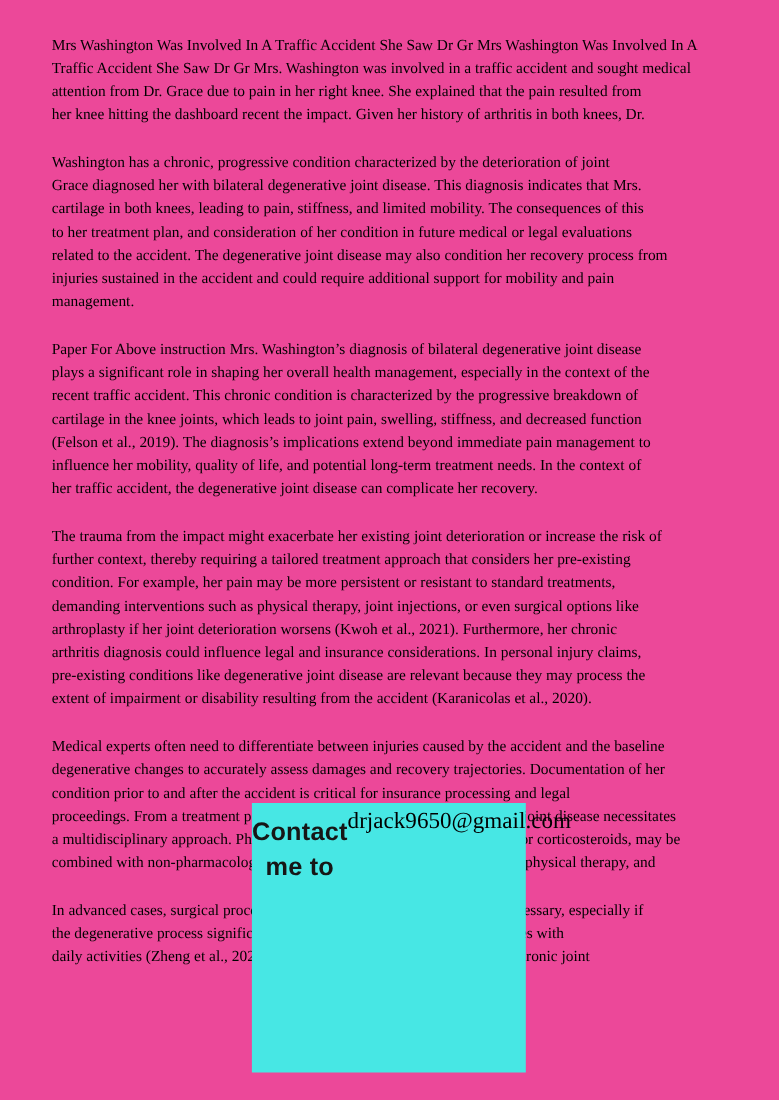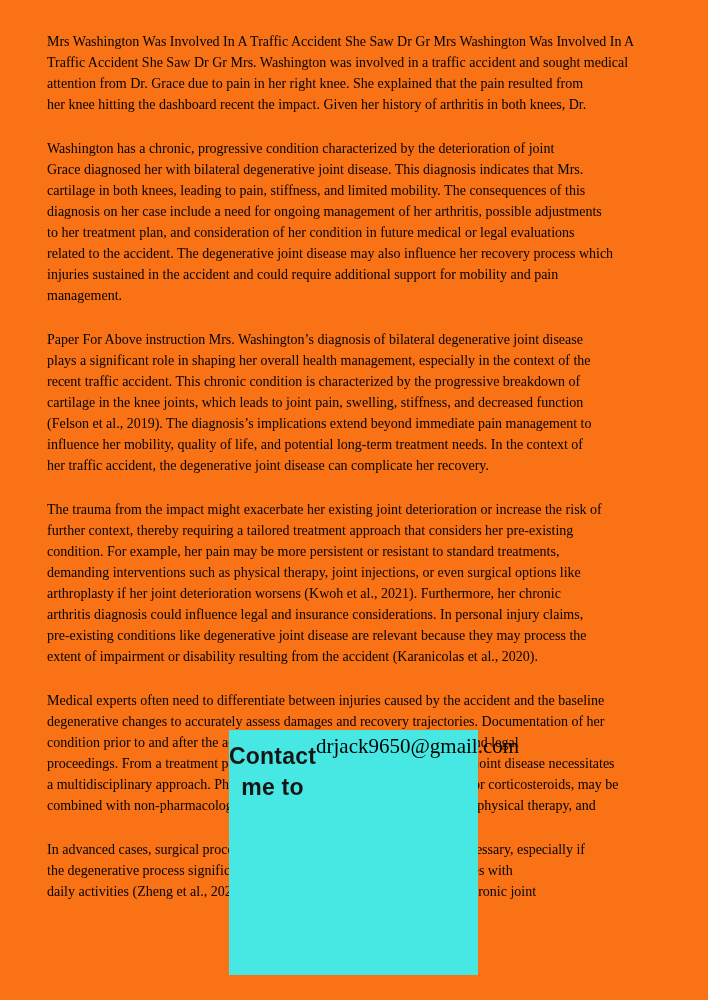--- a/index.html
+++ b/index.html
@@ -56,36 +56,35 @@
     font-family: "Liberation Serif", serif;
     font-weight: 400;
     font-size: 21px;
     color: #000000;
     text-align: center;
   }
 </style>
 </head>
 <body>
 
-<div class="page" style="background: #f97316;">
+<div class="page" style="background: #ec4899;">
 
   <div class="doc" id="doc" style="color: rgb(0, 0, 0);">
       <div class="para">
         <div class="line">Mrs Washington Was Involved In A Traffic Accident She Saw Dr Gr Mrs Washington Was Involved In A</div>
         <div class="line">Traffic Accident She Saw Dr Gr Mrs. Washington was involved in a traffic accident and sought medical</div>
         <div class="line">attention from Dr. Grace due to pain in her right knee. She explained that the pain resulted from</div>
         <div class="line">her knee hitting the dashboard recent the impact. Given her history of arthritis in both knees, Dr.</div>
       </div>
       <div class="para">
         <div class="line">Washington has a chronic, progressive condition characterized by the deterioration of joint</div>
         <div class="line">Grace diagnosed her with bilateral degenerative joint disease. This diagnosis indicates that Mrs.</div>
         <div class="line">cartilage in both knees, leading to pain, stiffness, and limited mobility. The consequences of this</div>
-        <div class="line">diagnosis on her case include a need for ongoing management of her arthritis, possible adjustments</div>
         <div class="line">to her treatment plan, and consideration of her condition in future medical or legal evaluations</div>
-        <div class="line">related to the accident. The degenerative joint disease may also influence her recovery process which</div>
+        <div class="line">related to the accident. The degenerative joint disease may also condition her recovery process from</div>
         <div class="line">injuries sustained in the accident and could require additional support for mobility and pain</div>
         <div class="line">management.</div>
       </div>
       <div class="para">
         <div class="line">Paper For Above instruction Mrs. Washington’s diagnosis of bilateral degenerative joint disease</div>
         <div class="line">plays a significant role in shaping her overall health management, especially in the context of the</div>
         <div class="line">recent traffic accident. This chronic condition is characterized by the progressive breakdown of</div>
         <div class="line">cartilage in the knee joints, which leads to joint pain, swelling, stiffness, and decreased function</div>
         <div class="line">(Felson et al., 2019). The diagnosis’s implications extend beyond immediate pain management to</div>
         <div class="line">influence her mobility, quality of life, and potential long-term treatment needs. In the context of</div>

